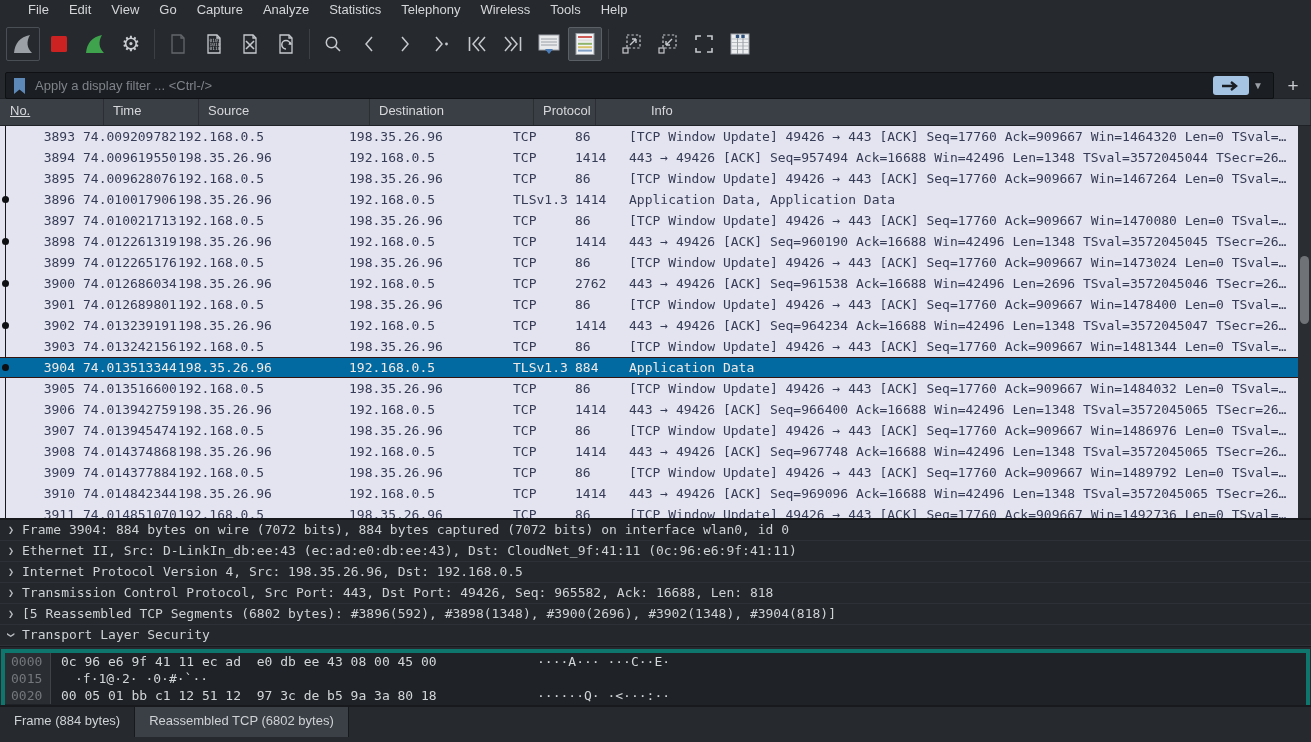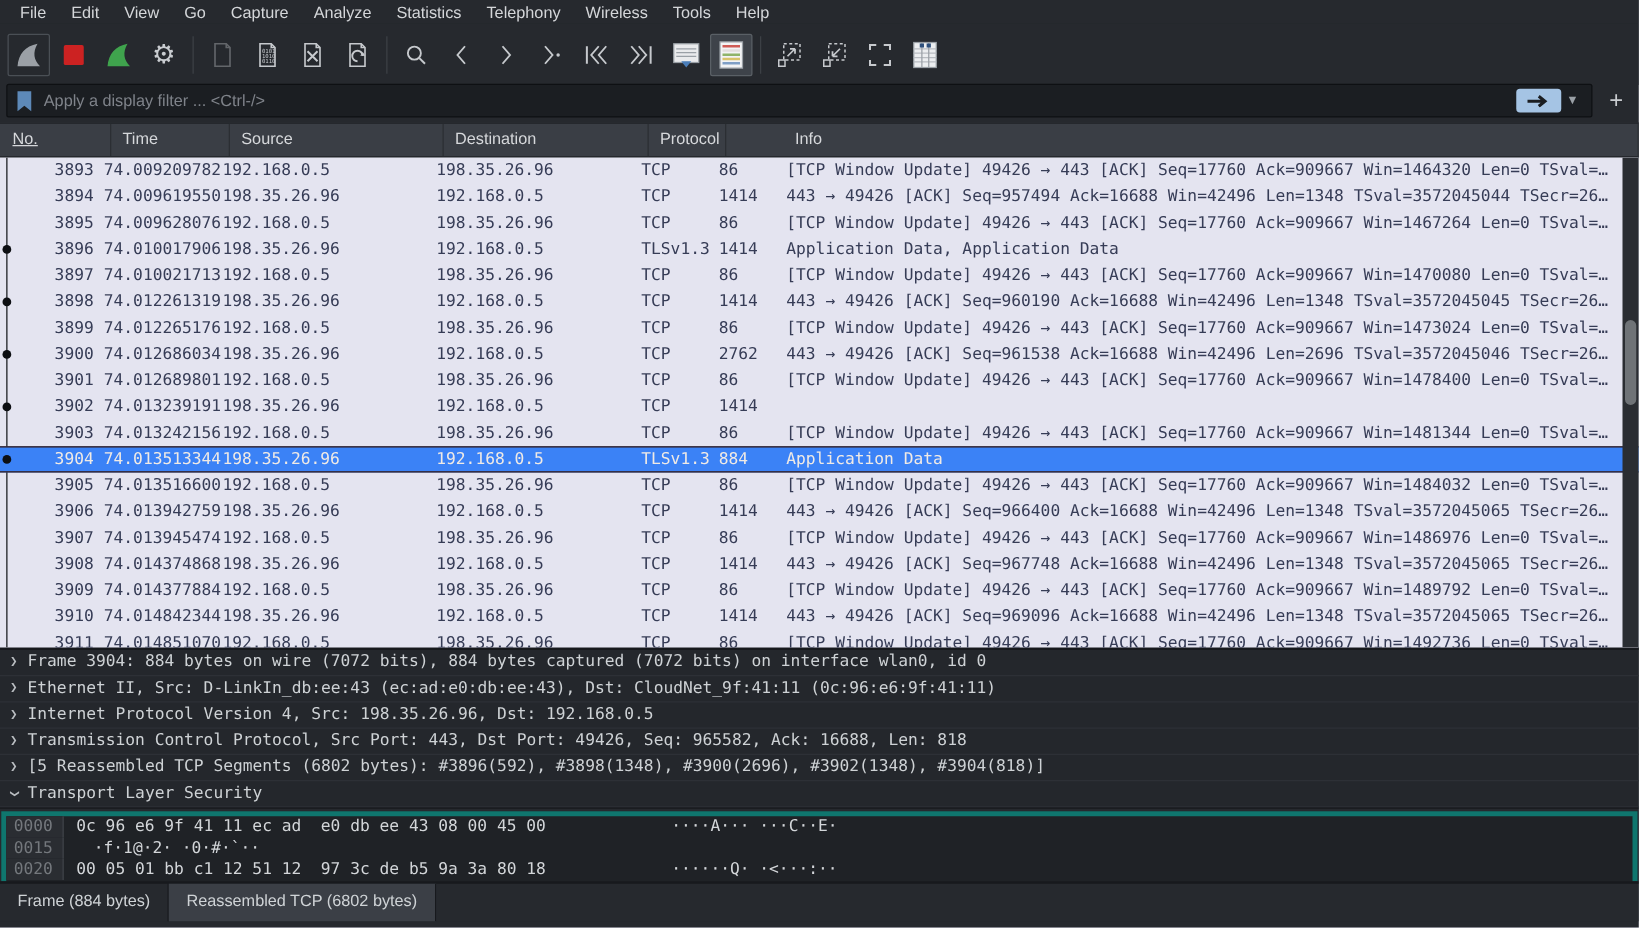--- a/index.html
+++ b/index.html
@@ -3,51 +3,51 @@
 <meta charset="utf-8">
 <style>
   html,body{margin:0;padding:0;}
   body{
     width:1311px;height:742px;overflow:hidden;
     background:#26292e;
     font-family:"Liberation Sans",sans-serif;
     -webkit-font-smoothing:antialiased;
   }
   
-  .menubar{height:19px;display:flex;align-items:center;padding-left:6px;background:#26292e;}
+  .menubar{height:19px;display:flex;align-items:center;padding-left:18px;background:#26292e;}
   .menu-item{color:#d4d6d9;font-size:13px;padding:1px 10px;cursor:default;}
   
   .toolbar{height:49px;display:flex;align-items:center;padding-left:5px;background:#26292e;}
   .tbtn{width:34px;height:34px;display:flex;align-items:center;justify-content:center;
         border:1px solid transparent;border-radius:2px;margin:0 1px;box-sizing:border-box;}
   .tbtn.framed{border-color:#4a4f55;}
   .tbtn.checked{background:#3e434a;border-color:#5a6066;}
   .tbtn.disabled{opacity:.38;}
   .tsep{width:1px;height:30px;background:#3c4045;margin:0 5px;}
   .tglyph{color:#c9ccd0;font-size:15px;line-height:1;}
   
-  .filterbar{margin:4px 5px 0 5px;height:17px;display:flex;align-items:center;gap:6px;}
+  .filterbar{margin:4px 5px 0 5px;height:17px;display:flex;gap:6px;}
   .filter-input{flex:1;height:27px;background:#1b1e22;border:1px solid #0e1013;border-radius:2px;
         display:flex;align-items:center;padding:0 4px 0 7px;box-sizing:border-box;}
   .filter-placeholder{color:#7f838a;font-size:13px;margin-left:9px;flex:1;}
   .apply-pill{width:36px;height:19px;background:#a5c4e4;border-radius:3px;display:flex;
         align-items:center;justify-content:center;margin-right:2px;}
   .caret{color:#9aa0a6;font-size:10px;padding:0 6px 0 2px;}
   .plus-btn{width:26px;height:27px;color:#c9ccd0;font-size:19px;display:flex;align-items:center;
         justify-content:center;}
   
   .table-header{margin-top:9px;height:26px;display:flex;background:#3a3e45;
         border-top:1px solid #1f2226;border-bottom:1px solid #1f2226;}
   .hcell{color:#d6d8db;font-size:13px;line-height:24px;padding-left:9px;box-sizing:border-box;
         border-right:1px solid #2b2e33;overflow:hidden;white-space:nowrap;}
   .packet-list{position:relative;height:392px;background:#e4e4f0;overflow:hidden;
         font-family:"DejaVu Sans Mono",monospace;font-size:13px;color:#363c56;}
   .gutter-line{position:absolute;left:5px;top:0;bottom:0;width:1px;background:#16181d;z-index:1;}
   .prow{height:21px;line-height:21px;display:flex;white-space:pre;position:relative;z-index:2;}
-  .prow.selected{background:#3b82f6;color:#f0eae5;
+  .prow.selected{background:#0369a1;color:#f0eae5;
         box-shadow:inset 0 1px 0 #33140e, inset 0 -1px 0 #33140e;}
   .c-gutter{width:10px;display:flex;align-items:center;justify-content:flex-start;}
   .rel-dot{width:7px;height:7px;border-radius:50%;background:#0d0f13;margin-left:2px;}
   .c-no{width:73px;text-align:right;padding-right:8px;box-sizing:border-box;}
   .c-time{width:95px;}
   .c-src{width:171px;}
   .c-dst{width:164px;}
   .c-proto{width:62px;}
   .c-len{width:46px;padding-right:6px;box-sizing:border-box;}
   .c-info{flex:1;padding-left:8px;overflow:hidden;}
@@ -282,42 +282,42 @@
       <svg width="20" height="10" viewBox="0 0 20 10">
           <path d="M1 5 h13 M10 1 l5 4 -5 4" stroke="#1b1e22" stroke-width="2.4" fill="none"></path>
         </svg>
     </span>
     <span class="caret">▼</span>
   </div>
   <div class="plus-btn">+</div>
 </div>
 
 <div class="table-header" id="thead">
-    <div class="hcell" style="width: 89px; padding-left: 10px; text-decoration: underline;">No.</div>
+    <div class="hcell" style="width: 104px; padding-left: 10px; text-decoration: underline;">No.</div>
     <div class="hcell" style="width: 95px;">Time</div>
     <div class="hcell" style="width: 171px;">Source</div>
     <div class="hcell" style="width: 164px;">Destination</div>
     <div class="hcell" style="width: 62px;">Protocol</div>
     <div class="hcell" style="width: 46px; margin-top: 29px;">Lengt</div>
     <div class="hcell" style="flex: 1 1 0%;">Info</div>
   </div>
 
 <div class="packet-list" id="plist">
   <div class="gutter-line"></div>
 
 <div class="prow"><div class="c-gutter"></div><div class="c-no">3893</div><div class="c-time">74.009209782</div><div class="c-src">192.168.0.5</div><div class="c-dst">198.35.26.96</div><div class="c-proto">TCP</div><div class="c-len">86</div><div class="c-info">[TCP Window Update] 49426 → 443 [ACK] Seq=17760 Ack=909667 Win=1464320 Len=0 TSval=…</div></div>
     <div class="prow"><div class="c-gutter"></div><div class="c-no">3894</div><div class="c-time">74.009619550</div><div class="c-src">198.35.26.96</div><div class="c-dst">192.168.0.5</div><div class="c-proto">TCP</div><div class="c-len">1414</div><div class="c-info">443 → 49426 [ACK] Seq=957494 Ack=16688 Win=42496 Len=1348 TSval=3572045044 TSecr=26…</div></div>
     <div class="prow"><div class="c-gutter"></div><div class="c-no">3895</div><div class="c-time">74.009628076</div><div class="c-src">192.168.0.5</div><div class="c-dst">198.35.26.96</div><div class="c-proto">TCP</div><div class="c-len">86</div><div class="c-info">[TCP Window Update] 49426 → 443 [ACK] Seq=17760 Ack=909667 Win=1467264 Len=0 TSval=…</div></div>
     <div class="prow"><div class="c-gutter"><div class="rel-dot"></div></div><div class="c-no">3896</div><div class="c-time">74.010017906</div><div class="c-src">198.35.26.96</div><div class="c-dst">192.168.0.5</div><div class="c-proto">TLSv1.3</div><div class="c-len">1414</div><div class="c-info">Application Data, Application Data</div></div>
     <div class="prow"><div class="c-gutter"></div><div class="c-no">3897</div><div class="c-time">74.010021713</div><div class="c-src">192.168.0.5</div><div class="c-dst">198.35.26.96</div><div class="c-proto">TCP</div><div class="c-len">86</div><div class="c-info">[TCP Window Update] 49426 → 443 [ACK] Seq=17760 Ack=909667 Win=1470080 Len=0 TSval=…</div></div>
     <div class="prow"><div class="c-gutter"><div class="rel-dot"></div></div><div class="c-no">3898</div><div class="c-time">74.012261319</div><div class="c-src">198.35.26.96</div><div class="c-dst">192.168.0.5</div><div class="c-proto">TCP</div><div class="c-len">1414</div><div class="c-info">443 → 49426 [ACK] Seq=960190 Ack=16688 Win=42496 Len=1348 TSval=3572045045 TSecr=26…</div></div>
     <div class="prow"><div class="c-gutter"></div><div class="c-no">3899</div><div class="c-time">74.012265176</div><div class="c-src">192.168.0.5</div><div class="c-dst">198.35.26.96</div><div class="c-proto">TCP</div><div class="c-len">86</div><div class="c-info">[TCP Window Update] 49426 → 443 [ACK] Seq=17760 Ack=909667 Win=1473024 Len=0 TSval=…</div></div>
     <div class="prow"><div class="c-gutter"><div class="rel-dot"></div></div><div class="c-no">3900</div><div class="c-time">74.012686034</div><div class="c-src">198.35.26.96</div><div class="c-dst">192.168.0.5</div><div class="c-proto">TCP</div><div class="c-len">2762</div><div class="c-info">443 → 49426 [ACK] Seq=961538 Ack=16688 Win=42496 Len=2696 TSval=3572045046 TSecr=26…</div></div>
     <div class="prow"><div class="c-gutter"></div><div class="c-no">3901</div><div class="c-time">74.012689801</div><div class="c-src">192.168.0.5</div><div class="c-dst">198.35.26.96</div><div class="c-proto">TCP</div><div class="c-len">86</div><div class="c-info">[TCP Window Update] 49426 → 443 [ACK] Seq=17760 Ack=909667 Win=1478400 Len=0 TSval=…</div></div>
-    <div class="prow"><div class="c-gutter"><div class="rel-dot"></div></div><div class="c-no">3902</div><div class="c-time">74.013239191</div><div class="c-src">198.35.26.96</div><div class="c-dst">192.168.0.5</div><div class="c-proto">TCP</div><div class="c-len">1414</div></div>
+    <div class="prow"><div class="c-gutter"><div class="rel-dot"></div></div><div class="c-no">3902</div><div class="c-time">74.013239191</div><div class="c-src">198.35.26.96</div><div class="c-dst">192.168.0.5</div><div class="c-proto">TCP</div><div class="c-len">1414</div><div class="c-info">443 → 49426 [ACK] Seq=964234 Ack=16688 Win=42496 Len=1348 TSval=3572045047 TSecr=26…</div></div>
     <div class="prow"><div class="c-gutter"></div><div class="c-no">3903</div><div class="c-time">74.013242156</div><div class="c-src">192.168.0.5</div><div class="c-dst">198.35.26.96</div><div class="c-proto">TCP</div><div class="c-len">86</div><div class="c-info">[TCP Window Update] 49426 → 443 [ACK] Seq=17760 Ack=909667 Win=1481344 Len=0 TSval=…</div></div>
     <div class="prow selected"><div class="c-gutter"><div class="rel-dot"></div></div><div class="c-no">3904</div><div class="c-time">74.013513344</div><div class="c-src">198.35.26.96</div><div class="c-dst">192.168.0.5</div><div class="c-proto">TLSv1.3</div><div class="c-len">884</div><div class="c-info">Application Data</div></div>
     <div class="prow"><div class="c-gutter"></div><div class="c-no">3905</div><div class="c-time">74.013516600</div><div class="c-src">192.168.0.5</div><div class="c-dst">198.35.26.96</div><div class="c-proto">TCP</div><div class="c-len">86</div><div class="c-info">[TCP Window Update] 49426 → 443 [ACK] Seq=17760 Ack=909667 Win=1484032 Len=0 TSval=…</div></div>
     <div class="prow"><div class="c-gutter"></div><div class="c-no">3906</div><div class="c-time">74.013942759</div><div class="c-src">198.35.26.96</div><div class="c-dst">192.168.0.5</div><div class="c-proto">TCP</div><div class="c-len">1414</div><div class="c-info">443 → 49426 [ACK] Seq=966400 Ack=16688 Win=42496 Len=1348 TSval=3572045065 TSecr=26…</div></div>
     <div class="prow"><div class="c-gutter"></div><div class="c-no">3907</div><div class="c-time">74.013945474</div><div class="c-src">192.168.0.5</div><div class="c-dst">198.35.26.96</div><div class="c-proto">TCP</div><div class="c-len">86</div><div class="c-info">[TCP Window Update] 49426 → 443 [ACK] Seq=17760 Ack=909667 Win=1486976 Len=0 TSval=…</div></div>
     <div class="prow"><div class="c-gutter"></div><div class="c-no">3908</div><div class="c-time">74.014374868</div><div class="c-src">198.35.26.96</div><div class="c-dst">192.168.0.5</div><div class="c-proto">TCP</div><div class="c-len">1414</div><div class="c-info">443 → 49426 [ACK] Seq=967748 Ack=16688 Win=42496 Len=1348 TSval=3572045065 TSecr=26…</div></div>
     <div class="prow"><div class="c-gutter"></div><div class="c-no">3909</div><div class="c-time">74.014377884</div><div class="c-src">192.168.0.5</div><div class="c-dst">198.35.26.96</div><div class="c-proto">TCP</div><div class="c-len">86</div><div class="c-info">[TCP Window Update] 49426 → 443 [ACK] Seq=17760 Ack=909667 Win=1489792 Len=0 TSval=…</div></div>
     <div class="prow"><div class="c-gutter"></div><div class="c-no">3910</div><div class="c-time">74.014842344</div><div class="c-src">198.35.26.96</div><div class="c-dst">192.168.0.5</div><div class="c-proto">TCP</div><div class="c-len">1414</div><div class="c-info">443 → 49426 [ACK] Seq=969096 Ack=16688 Win=42496 Len=1348 TSval=3572045065 TSecr=26…</div></div>
     <div class="prow"><div class="c-gutter"></div><div class="c-no">3911</div><div class="c-time">74.014851070</div><div class="c-src">192.168.0.5</div><div class="c-dst">198.35.26.96</div><div class="c-proto">TCP</div><div class="c-len">86</div><div class="c-info">[TCP Window Update] 49426 → 443 [ACK] Seq=17760 Ack=909667 Win=1492736 Len=0 TSval=…</div></div>
     <div class="vscroll">

